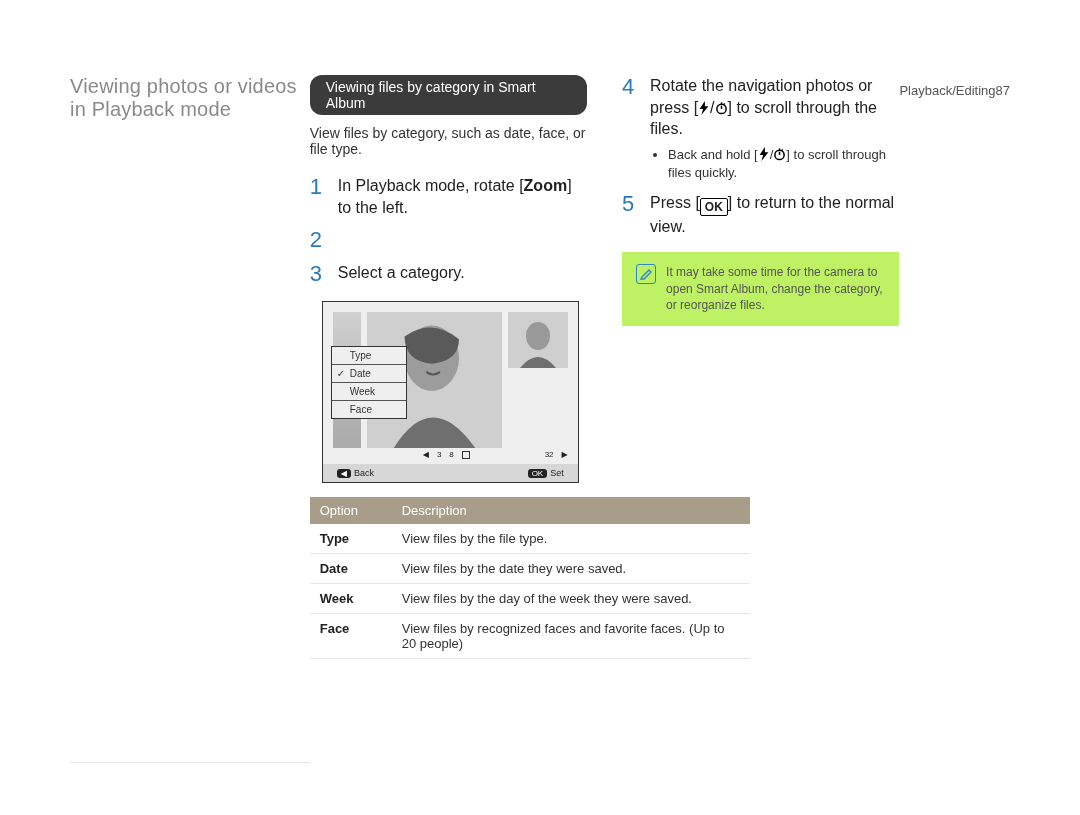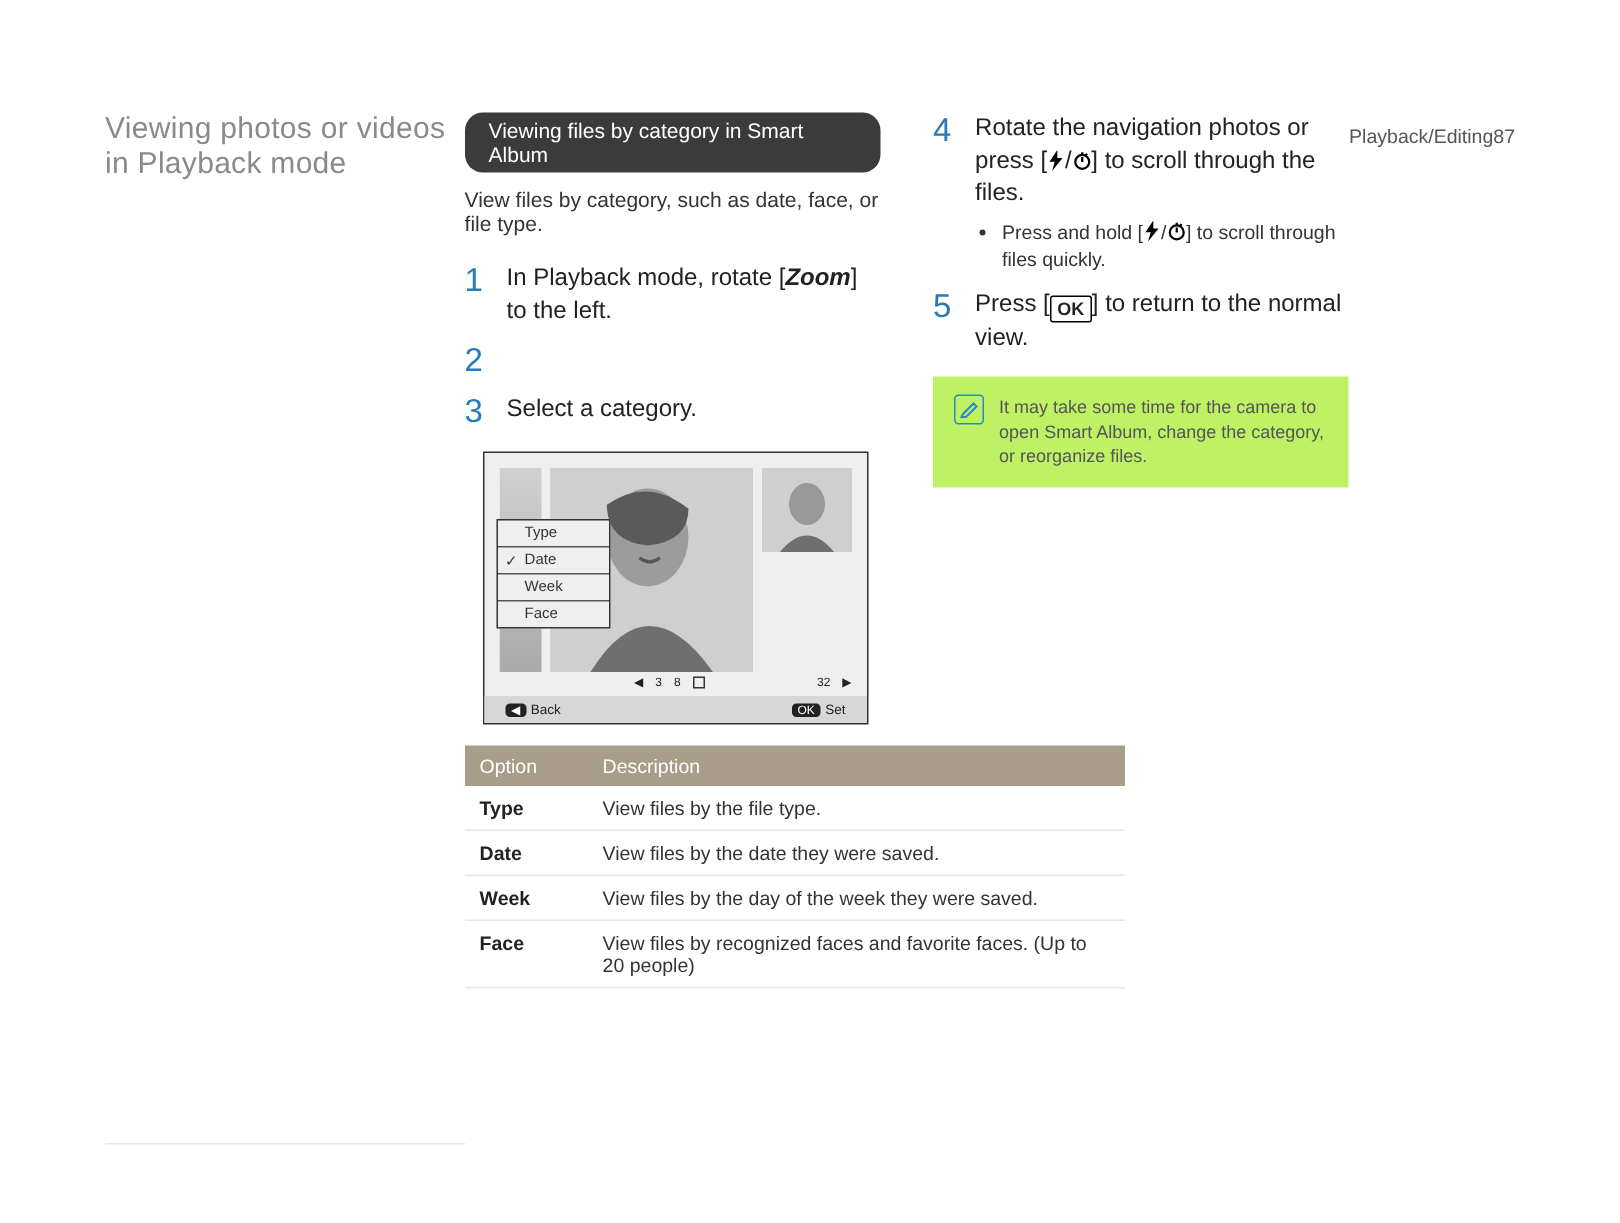--- a/index.html
+++ b/index.html
@@ -72,21 +72,20 @@
     width: 22px;
     flex-shrink: 0;
     line-height: 1.1;
     margin-right: 6px;
   }
   .step-body {
     flex: 1;
   }
   .bold {
     font-weight: 700;
-    font-style: italic;
   }
   .inline-icon {
     display: inline-flex;
     align-items: center;
     justify-content: center;
     vertical-align: -3px;
     height: 16px;
     font-weight: 800;
     font-family: Arial, sans-serif;
   }
@@ -370,21 +369,21 @@
             <span>Rotate the navigation photos or press [</span><svg class="flash" viewBox="0 0 12 16">
                 <polygon points="7,0 1,9 5,9 3,16 11,6 7,6" fill="#000"></polygon>
               </svg>/<svg class="timer" viewBox="0 0 14 14">
                 <circle cx="7" cy="8" r="5" fill="none" stroke="#000" stroke-width="1.6"></circle>
                 <line x1="7" y1="8" x2="7" y2="4.5" stroke="#000" stroke-width="1.6"></line>
                 <line x1="7" y1="1" x2="7" y2="3" stroke="#000" stroke-width="1.6"></line>
                 <line x1="10.5" y1="2.2" x2="9.2" y2="3.5" stroke="#000" stroke-width="1.6"></line>
               </svg><span>] to scroll through the files.</span>
             <ul class="sub-bullets">
               <li>
-                <span>Press and hold [</span><svg class="flash" viewBox="0 0 12 16">
+                <span>Back and hold [</span><svg class="flash" viewBox="0 0 12 16">
                     <polygon points="7,0 1,9 5,9 3,16 11,6 7,6" fill="#000"></polygon>
                   </svg>/<svg class="timer" viewBox="0 0 14 14">
                     <circle cx="7" cy="8" r="5" fill="none" stroke="#000" stroke-width="1.6"></circle>
                     <line x1="7" y1="8" x2="7" y2="4.5" stroke="#000" stroke-width="1.6"></line>
                     <line x1="7" y1="1" x2="7" y2="3" stroke="#000" stroke-width="1.6"></line>
                     <line x1="10.5" y1="2.2" x2="9.2" y2="3.5" stroke="#000" stroke-width="1.6"></line>
                   </svg><span>] to scroll through files quickly.</span>
               </li>
             </ul>
           </span>

